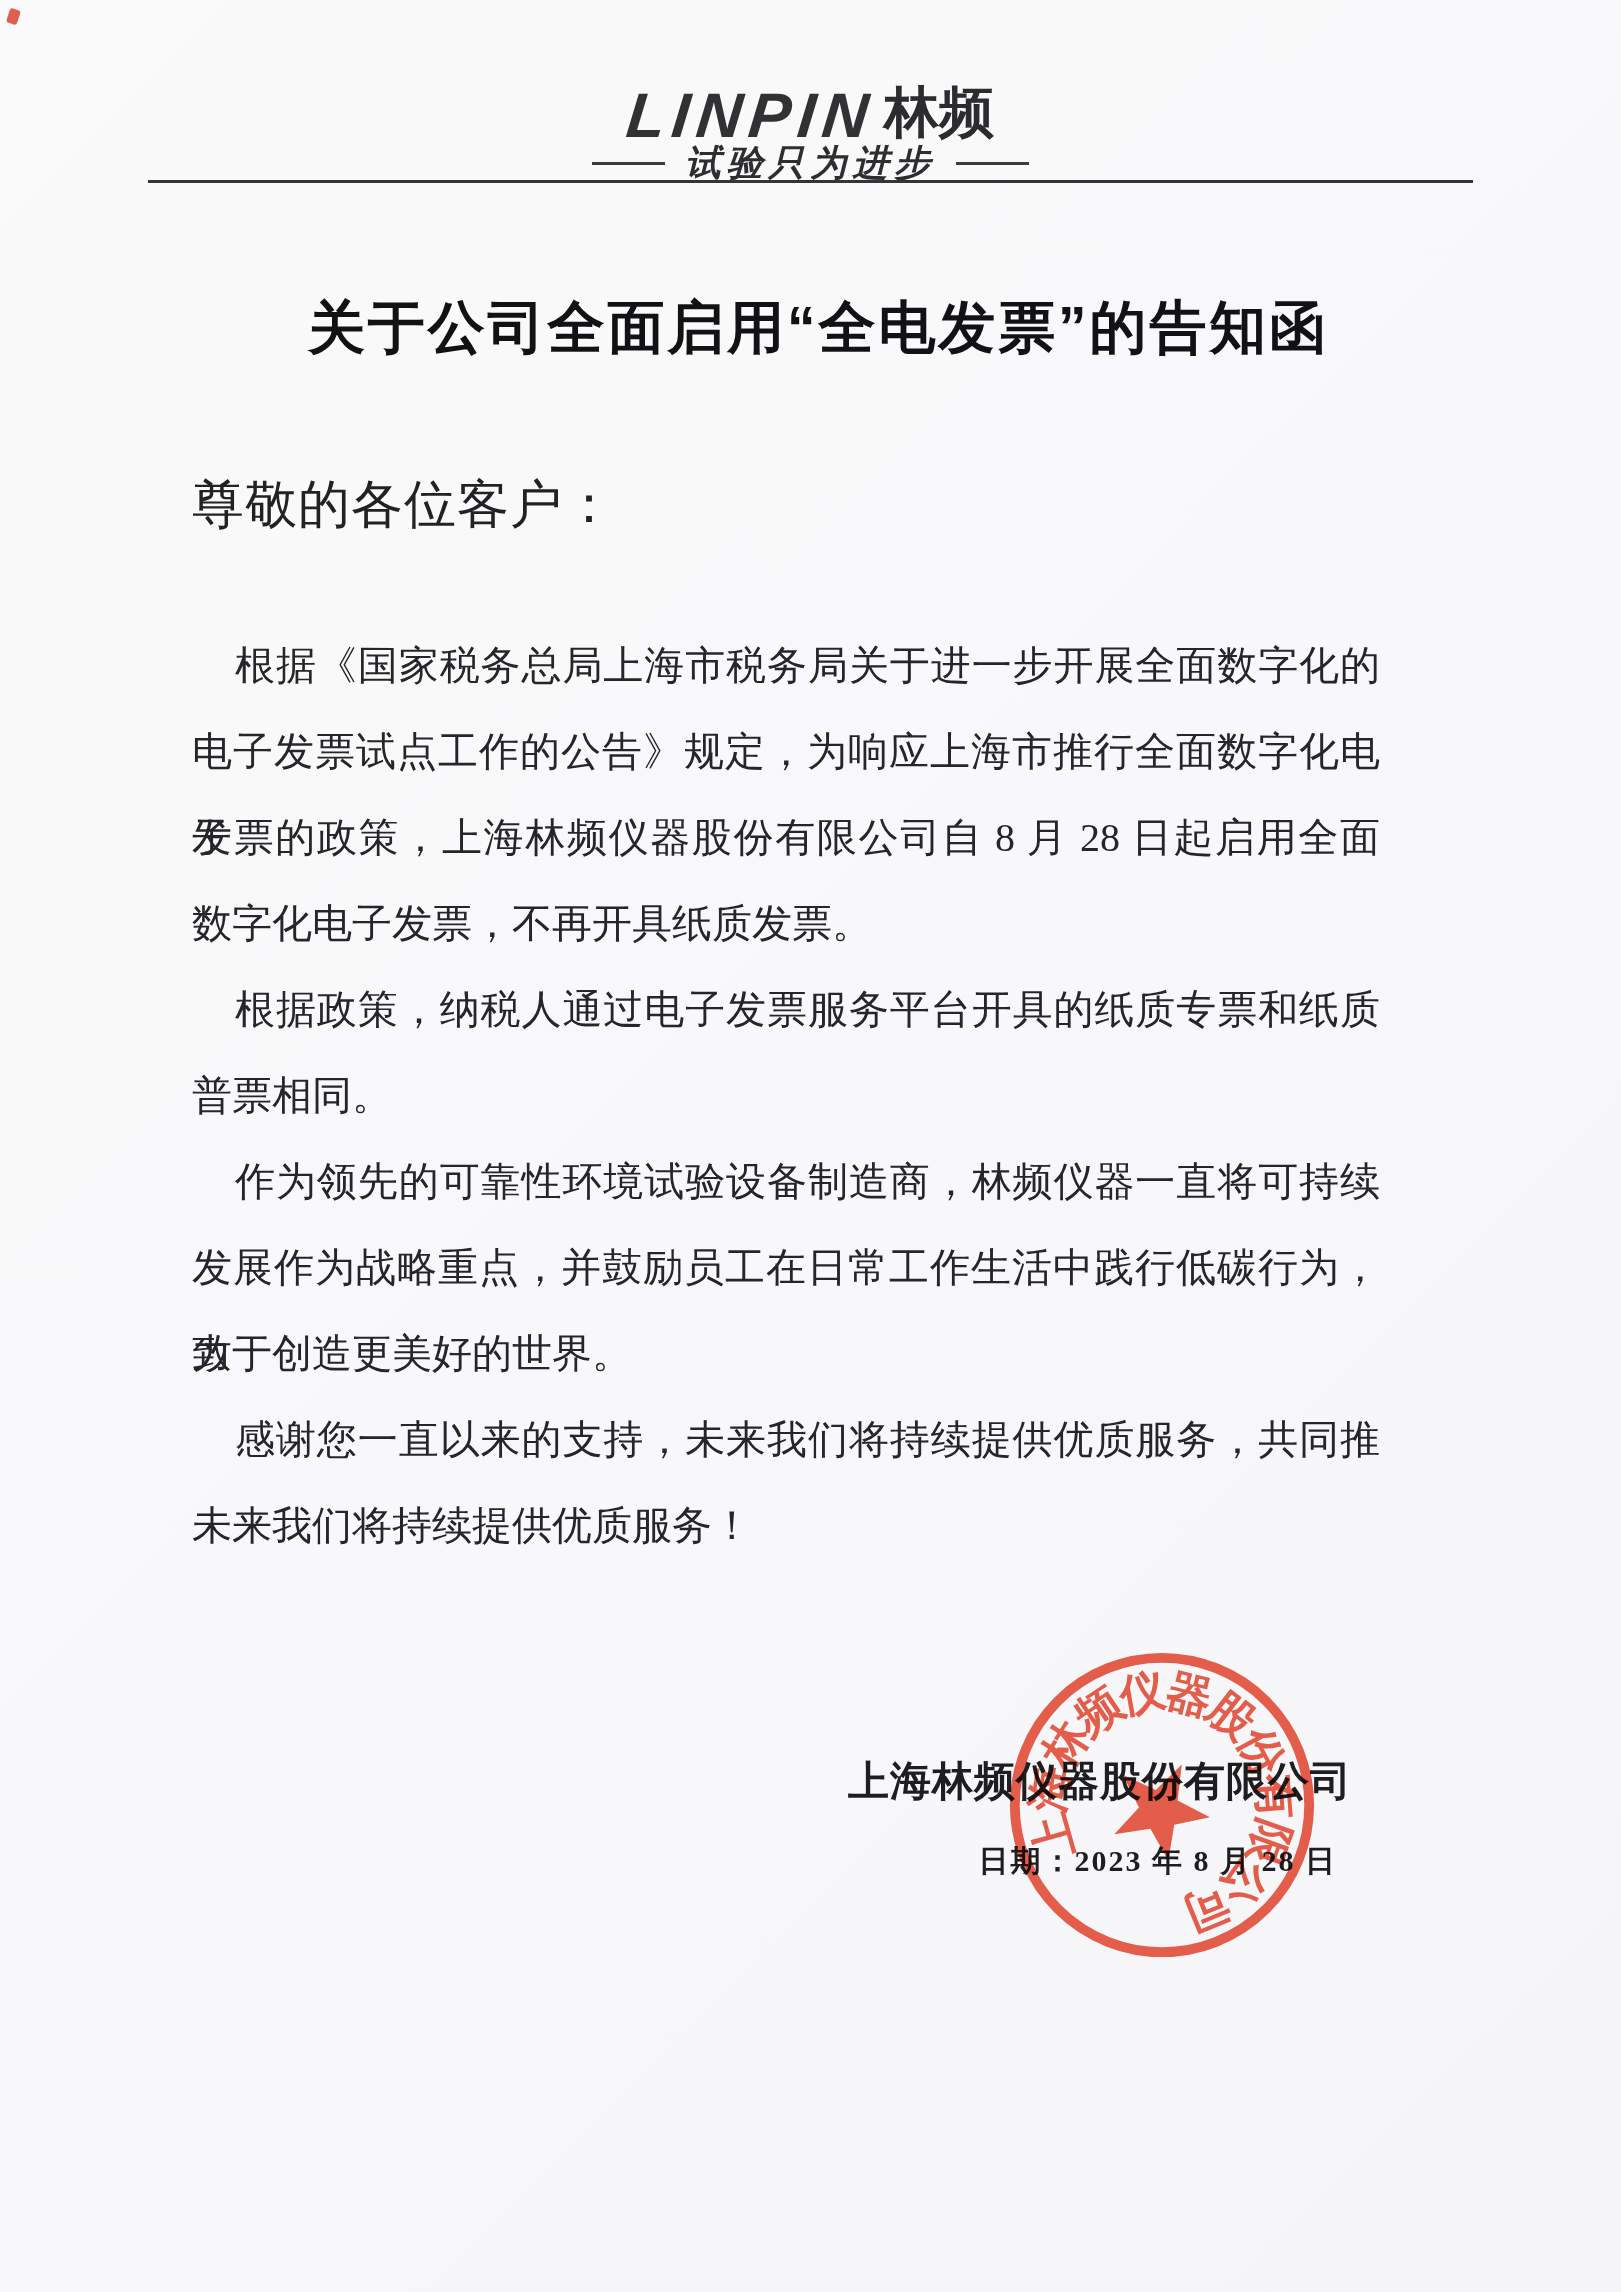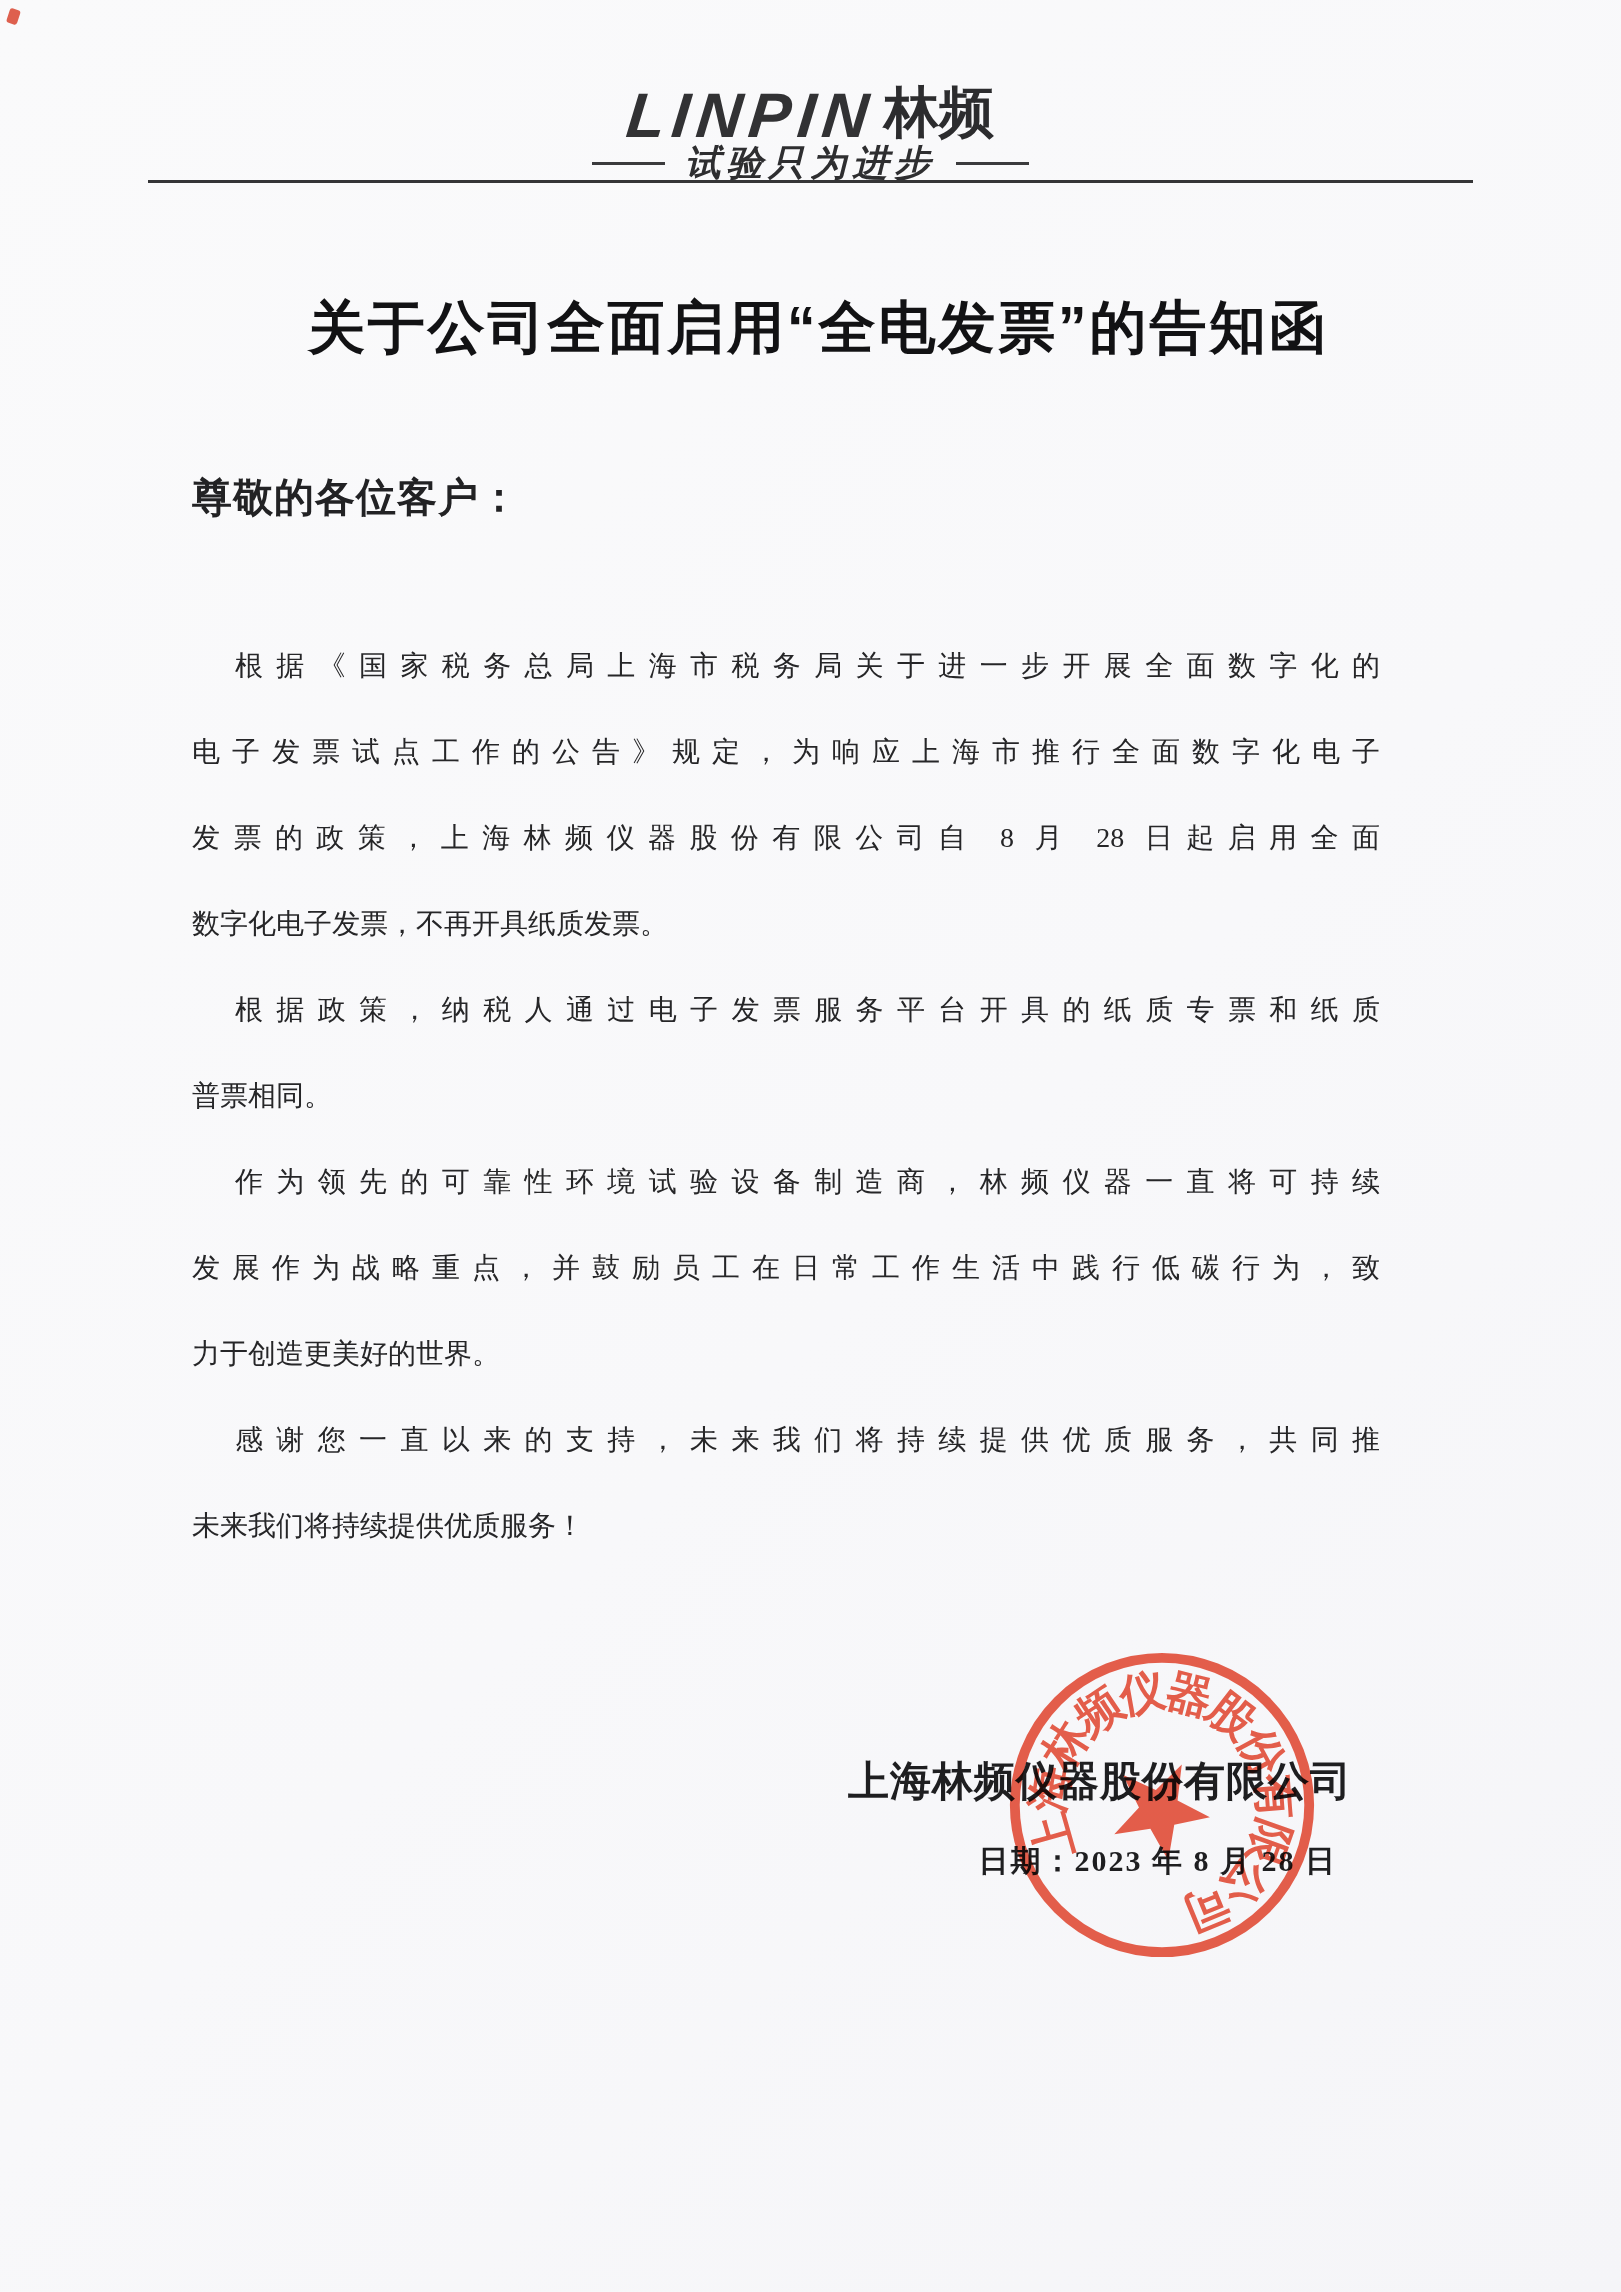--- a/index.html
+++ b/index.html
@@ -54,26 +54,26 @@
     position:absolute;top:290px;left:0;width:100%;
     text-align:center;
     font-family:"Liberation Sans","DejaVu Sans",sans-serif;
     font-weight:800;font-size:57px;letter-spacing:2.9px;color:#121214;
     margin:0;
     padding-left:8px;
   }
   
   .salutation{
     position:absolute;top:470px;left:192px;
-    font-size:40px;color:#222224;letter-spacing:1px;font-weight:bold;
+    font-size:52px;color:#222224;letter-spacing:1px;
   }
   
   .body-block{
     position:absolute;top:623px;left:192px;width:1188px;
-    color:#262628;font-size:28px;
+    color:#262628;font-size:40px;
   }
   .line{
     height:86px;line-height:86px;white-space:nowrap;
   }
   .line.just{
     text-align:justify;text-align-last:justify;text-justify:inter-ideograph;
     white-space:normal;
   }
   .line.indent{padding-left:43px;}
   .line.just.indent{width:1145px;}

